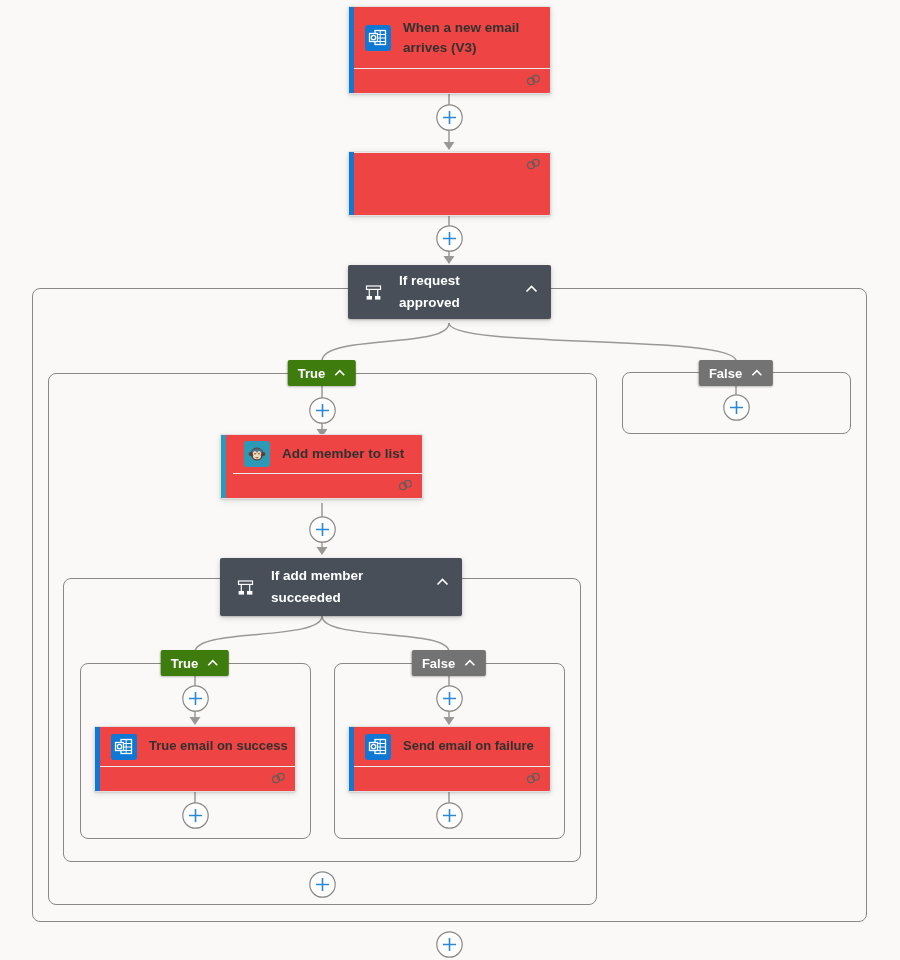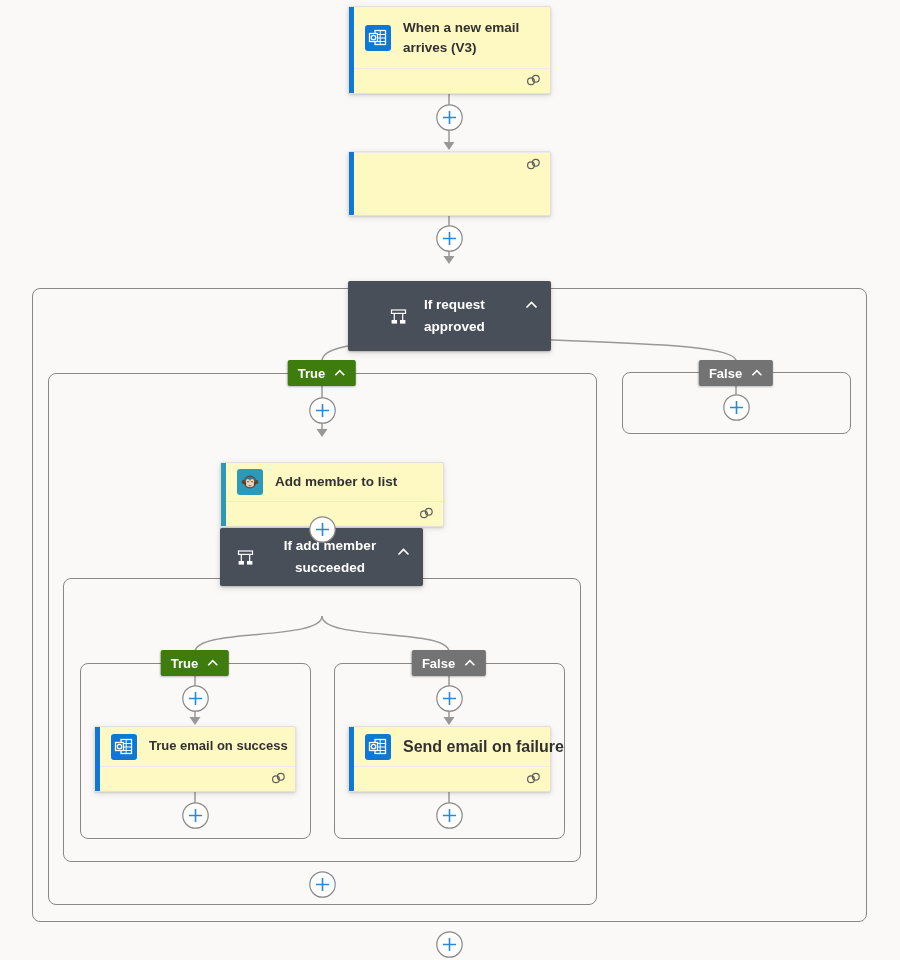--- a/index.html
+++ b/index.html
@@ -19,21 +19,21 @@
     border-radius:8px;
     background:transparent;
   }
 
   
   #connectors { position:absolute; left:0; top:0; z-index:2; pointer-events:none; }
 
   
   .card {
     position:absolute; z-index:3;
-    background:#fef9c3;
+    background:#ef4444;
     border:1px solid #e3e1df;
     border-radius:2px;
     box-shadow:0 1px 2px rgba(0,0,0,.12), 0 2px 6px rgba(0,0,0,.10);
     display:flex;
     justify-content:center;
   }
   .accent { width:5px; flex:0 0 5px; }
   .card-main { flex:1; display:flex; flex-direction:column; min-width:0; }
   .title-row { flex:1; display:flex; align-items:center; padding:0 8px 0 11px; }
   .app-icon { width:26px; height:26px; border-radius:3px; flex:0 0 26px;
@@ -153,21 +153,21 @@
     </div>
   </div>
 
   <div class="plus" style="left:435.5px; top:224.5px;">
     <svg width="27" height="27">
         <circle cx="13.5" cy="13.5" r="12.7" fill="#fff" stroke="#8a8886" stroke-width="1.2"></circle>
         <path d="M7 13.5 H20 M13.5 7 V20" stroke="#2b87d8" stroke-width="1.6"></path>
       </svg>
   </div>
 
-  <div class="cond-card" style="left:348px; top:281px; width:203px; height:70px;padding-left:25px;">
+  <div class="cond-card" style="left:348px; top:265px; width:203px; height:54px;">
     <span class="cond-icon">
       <svg width="21" height="19" viewBox="0 0 21 19">
           <rect x="3.5" y="3" width="14" height="3.4" fill="none" stroke="#fff" stroke-width="1.2"></rect>
           <path d="M6.3 6.4 V13 M14.7 6.4 V13" stroke="#fff" stroke-width="1.2"></path>
           <rect x="3.6" y="13" width="5.4" height="3.6" fill="#fff"></rect>
           <rect x="12" y="13" width="5.4" height="3.6" fill="#fff"></rect>
         </svg>
     </span>
     <span class="cond-title">If request approved</span>
     <span class="cond-chevron">
@@ -197,21 +197,21 @@
       </svg>
   </div>
 
   <div class="plus" style="left:722.5px; top:393.5px;">
     <svg width="27" height="27">
         <circle cx="13.5" cy="13.5" r="12.7" fill="#fff" stroke="#8a8886" stroke-width="1.2"></circle>
         <path d="M7 13.5 H20 M13.5 7 V20" stroke="#2b87d8" stroke-width="1.6"></path>
       </svg>
   </div>
 
-  <div class="card" style="left:220px; top:462px; width:224px; height:65px;">
+  <div class="card" style="left:220px; top:434px; width:203px; height:65px;gap:7px;">
     <div class="accent" style="background:#2c9ab7"></div>
     <div class="card-main">
       <div class="title-row">
         <span class="app-icon" style="background:#2c9ab7">
           <svg width="22" height="22" viewBox="0 0 22 22">
               <circle cx="4.6" cy="11" r="2" fill="#5d4031"></circle>
               <circle cx="17.4" cy="11" r="2" fill="#5d4031"></circle>
               <circle cx="11" cy="11" r="6.4" fill="#5d4031"></circle>
               <path d="M5.2 9.6 A6.2 6.2 0 0 1 16.8 9.6 Z" fill="#4d6f85"></path>
               <ellipse cx="8.9" cy="10.6" rx="2.1" ry="2.5" fill="#efd9bd"></ellipse>
@@ -235,21 +235,21 @@
     </div>
   </div>
 
   <div class="plus" style="left:308.5px; top:515.5px;">
     <svg width="27" height="27">
         <circle cx="13.5" cy="13.5" r="12.7" fill="#fff" stroke="#8a8886" stroke-width="1.2"></circle>
         <path d="M7 13.5 H20 M13.5 7 V20" stroke="#2b87d8" stroke-width="1.6"></path>
       </svg>
   </div>
 
-  <div class="cond-card" style="left:220px; top:528px; width:203px; height:58px;text-align:center;">
+  <div class="cond-card" style="left:220px; top:558px; width:242px; height:58px;">
     <span class="cond-icon">
       <svg width="21" height="19" viewBox="0 0 21 19">
           <rect x="3.5" y="3" width="14" height="3.4" fill="none" stroke="#fff" stroke-width="1.2"></rect>
           <path d="M6.3 6.4 V13 M14.7 6.4 V13" stroke="#fff" stroke-width="1.2"></path>
           <rect x="3.6" y="13" width="5.4" height="3.6" fill="#fff"></rect>
           <rect x="12" y="13" width="5.4" height="3.6" fill="#fff"></rect>
         </svg>
     </span>
     <span class="cond-title">If add member succeeded</span>
     <span class="cond-chevron">
@@ -315,21 +315,21 @@
     <div class="card-main">
       <div class="title-row">
         <span class="app-icon" style="background:#0f78d4">
           <svg width="20" height="20" viewBox="0 0 20 20">
               <rect x="7" y="2.5" width="10.5" height="14" fill="none" stroke="#fff" stroke-width="1.3"></rect>
               <path d="M7 6.5 h10.5 M7 10 h10.5 M7 13.5 h10.5 M12.2 2.5 v14" stroke="#fff" stroke-width="1"></path>
               <rect x="1.5" y="5.5" width="8" height="8" fill="#0f78d4" stroke="#fff" stroke-width="1.3"></rect>
               <circle cx="5.5" cy="9.5" r="2.2" fill="none" stroke="#fff" stroke-width="1.3"></circle>
             </svg>
         </span>
-        <span class="card-title" style="white-space:nowrap; font-size:16px;">Send email on failure</span>
+        <span class="card-title" style="white-space:nowrap; font-size:13px;">Send email on failure</span>
       </div>
       <div class="card-footer">
         <span>
           <svg width="15" height="12" viewBox="0 0 15 12">
               <circle cx="5" cy="7.2" r="3.4" fill="none" stroke="#5f5d5b" stroke-width="1.2"></circle>
               <circle cx="9.8" cy="4.8" r="3.4" fill="none" stroke="#5f5d5b" stroke-width="1.2"></circle>
             </svg>
         </span>
       </div>
     </div>

